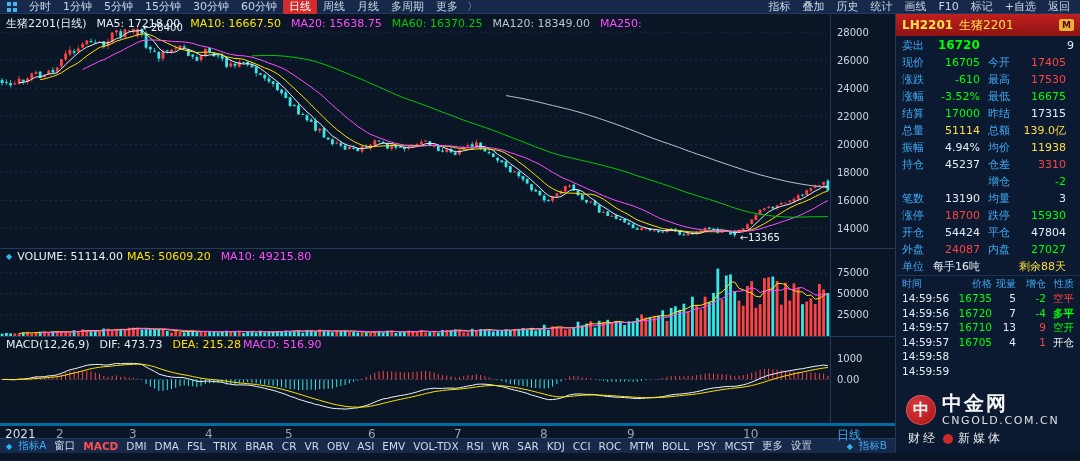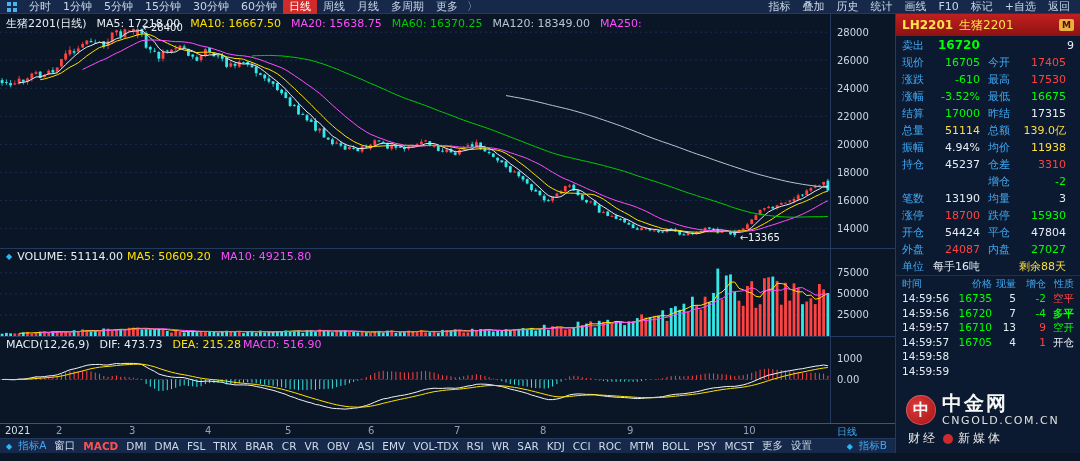--- a/index.html
+++ b/index.html
@@ -21,21 +21,21 @@
       linear-gradient(#49b2f0 0 0) 6px 6px/4px 4px no-repeat;}
   
   .main{display:flex;height:439px;}
   .chartcol{width:895px;position:relative;background:#0a1626;}
   .panel{position:relative;}
   .panel svg{display:block;}
   svg text{font-family:"DejaVu Sans","Liberation Sans",sans-serif;}
   .phead{position:absolute;top:2px;left:6px;font-size:11px;white-space:nowrap;pointer-events:none;z-index:3;}
   .phead .pl-title{color:#e6edf5;margin-right:10px;}
   .exp-icon{color:#29b6f6;font-size:8px;margin-right:5px;vertical-align:1px;}
-  .xaxis{position:relative;height:15px;box-sizing:border-box;border-top:1px solid #0369a1;font-size:10px;color:#8fa3bd;}
+  .xaxis{position:relative;height:15px;box-sizing:border-box;border-top:3px solid #0369a1;font-size:12px;color:#8fa3bd;}
   .xaxis span{position:absolute;top:1px;}
   .xaxis .yr{color:#d5dfeb;}
   .xaxis .cyan{color:#3fa9f5;}
   .bottombar{height:15px;box-sizing:border-box;border-top:1px solid #223a5e;background:#16294a;
              display:flex;align-items:center;font-size:10.5px;padding:0 4px;}
   .bb-item{padding:0 4px;color:#cfdaea;cursor:pointer;white-space:nowrap;}
   .bb-item.active{color:#ff5050;font-weight:bold;}
   .bb-item.cyan{color:#3fa9f5;}
   .bb-exp{color:#29b6f6;font-size:8px;padding:0 2px;}
   

